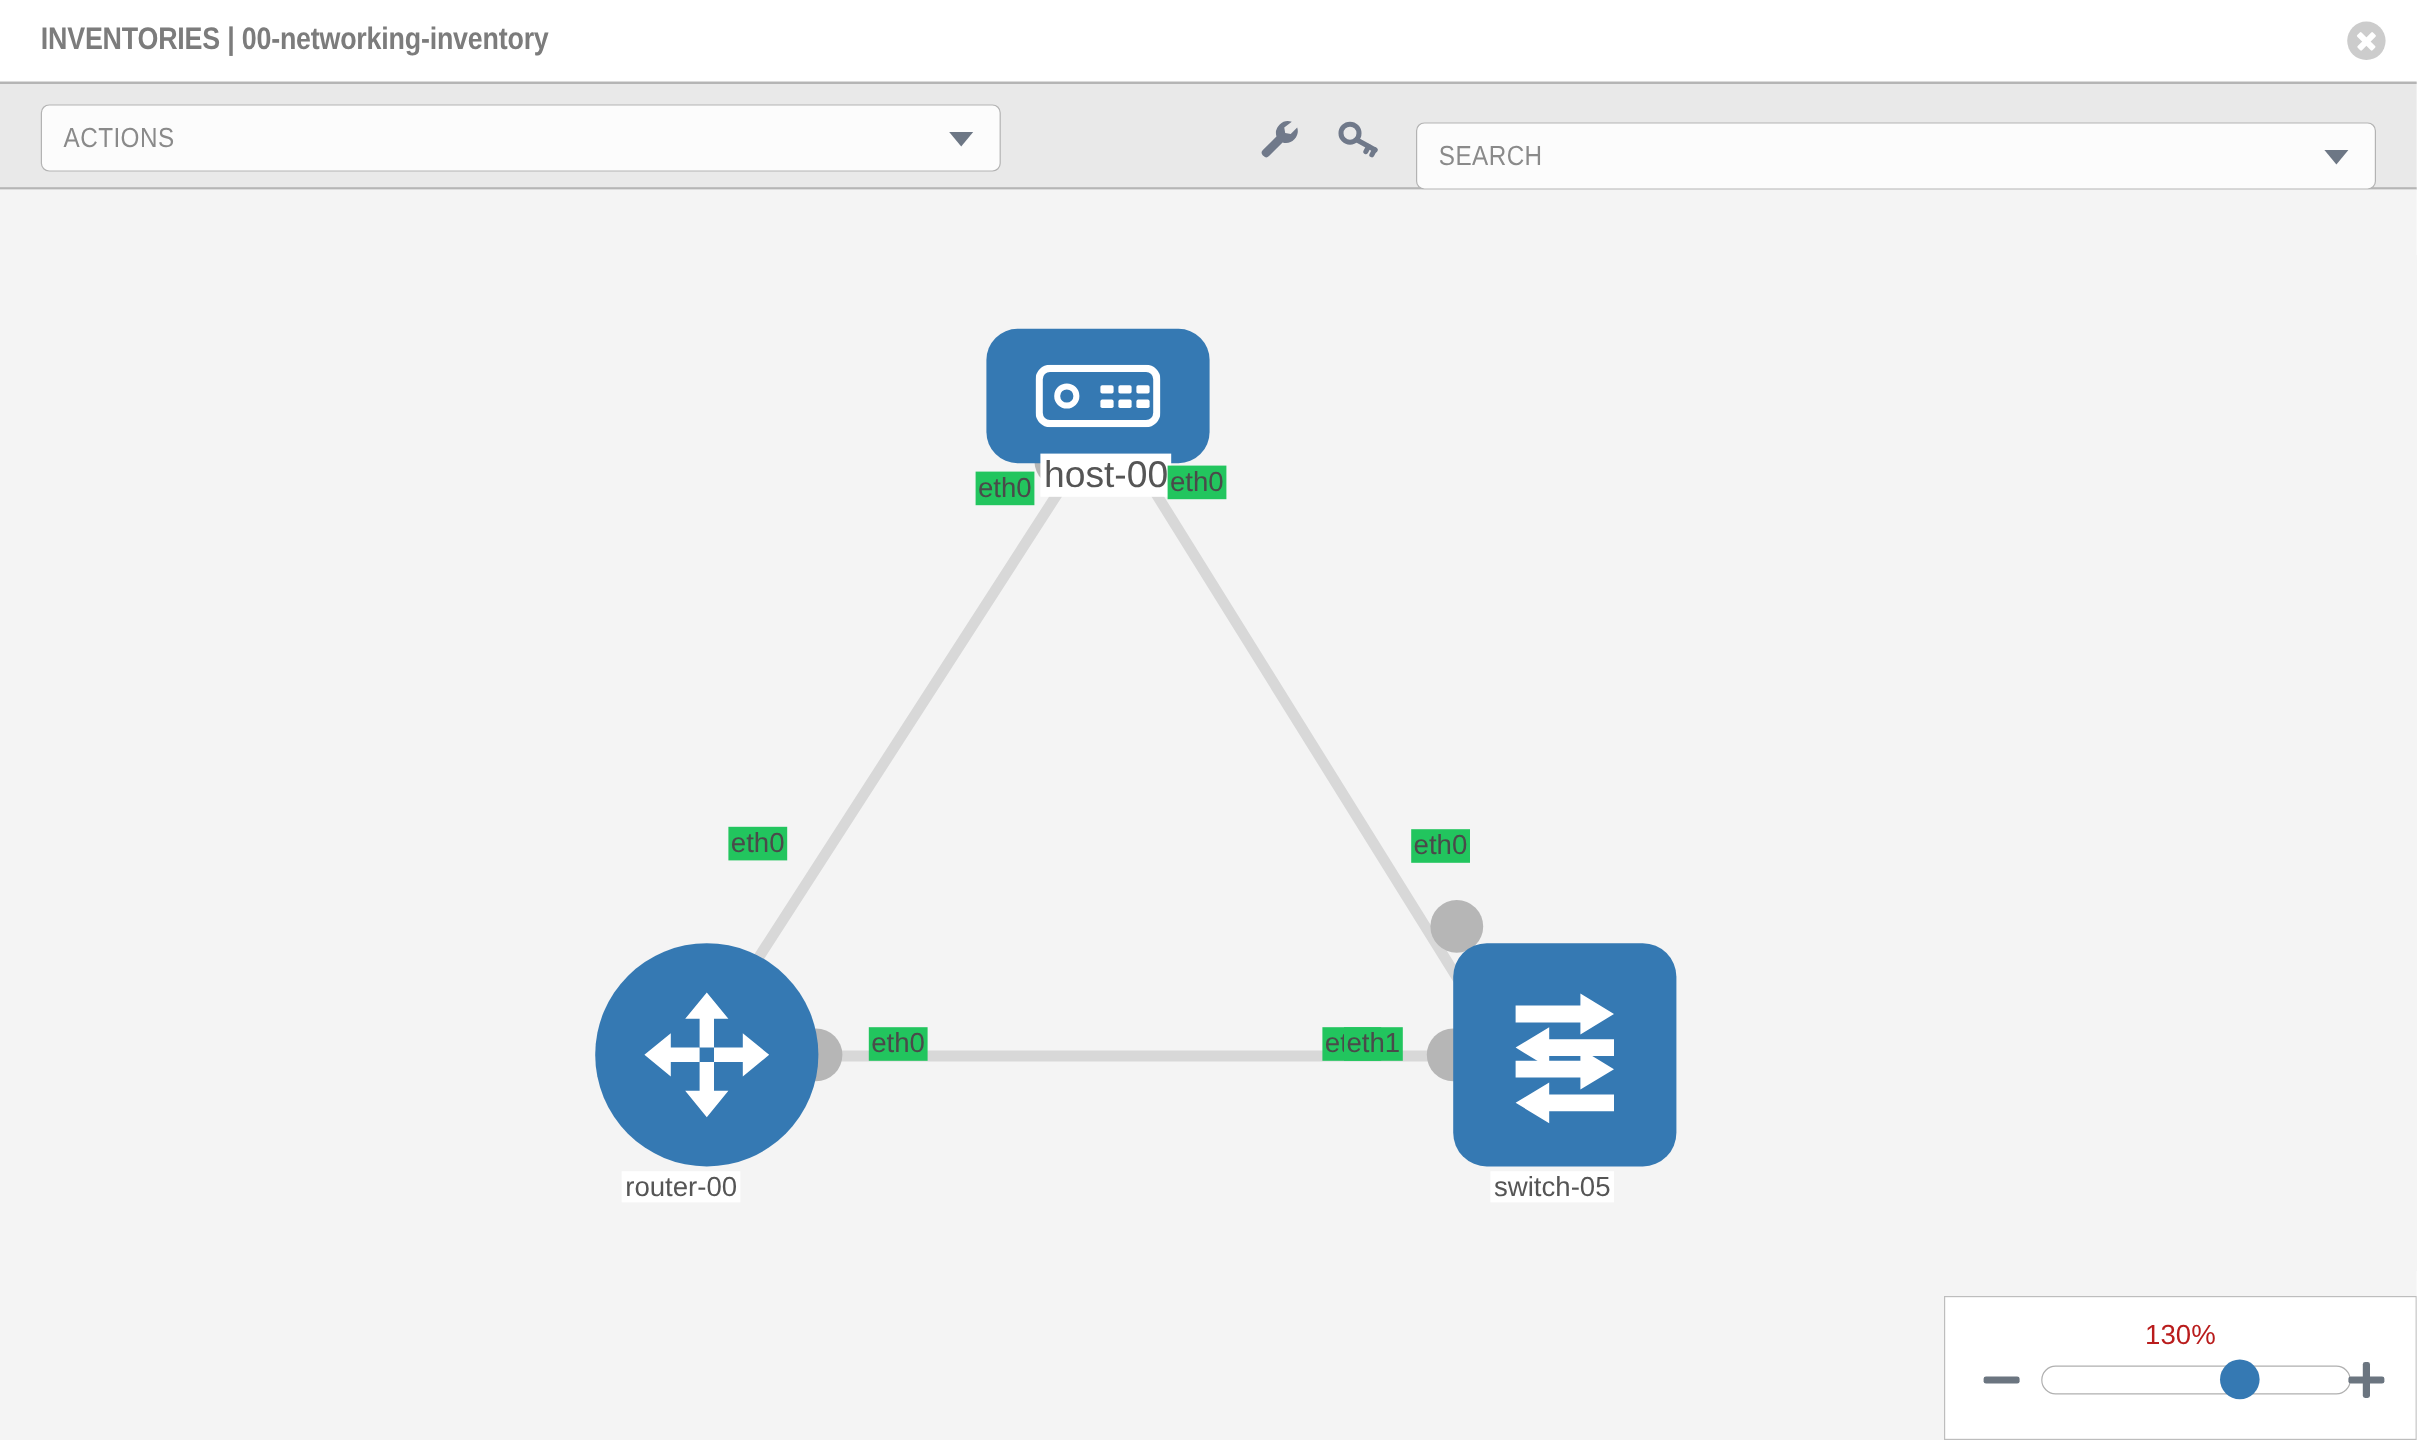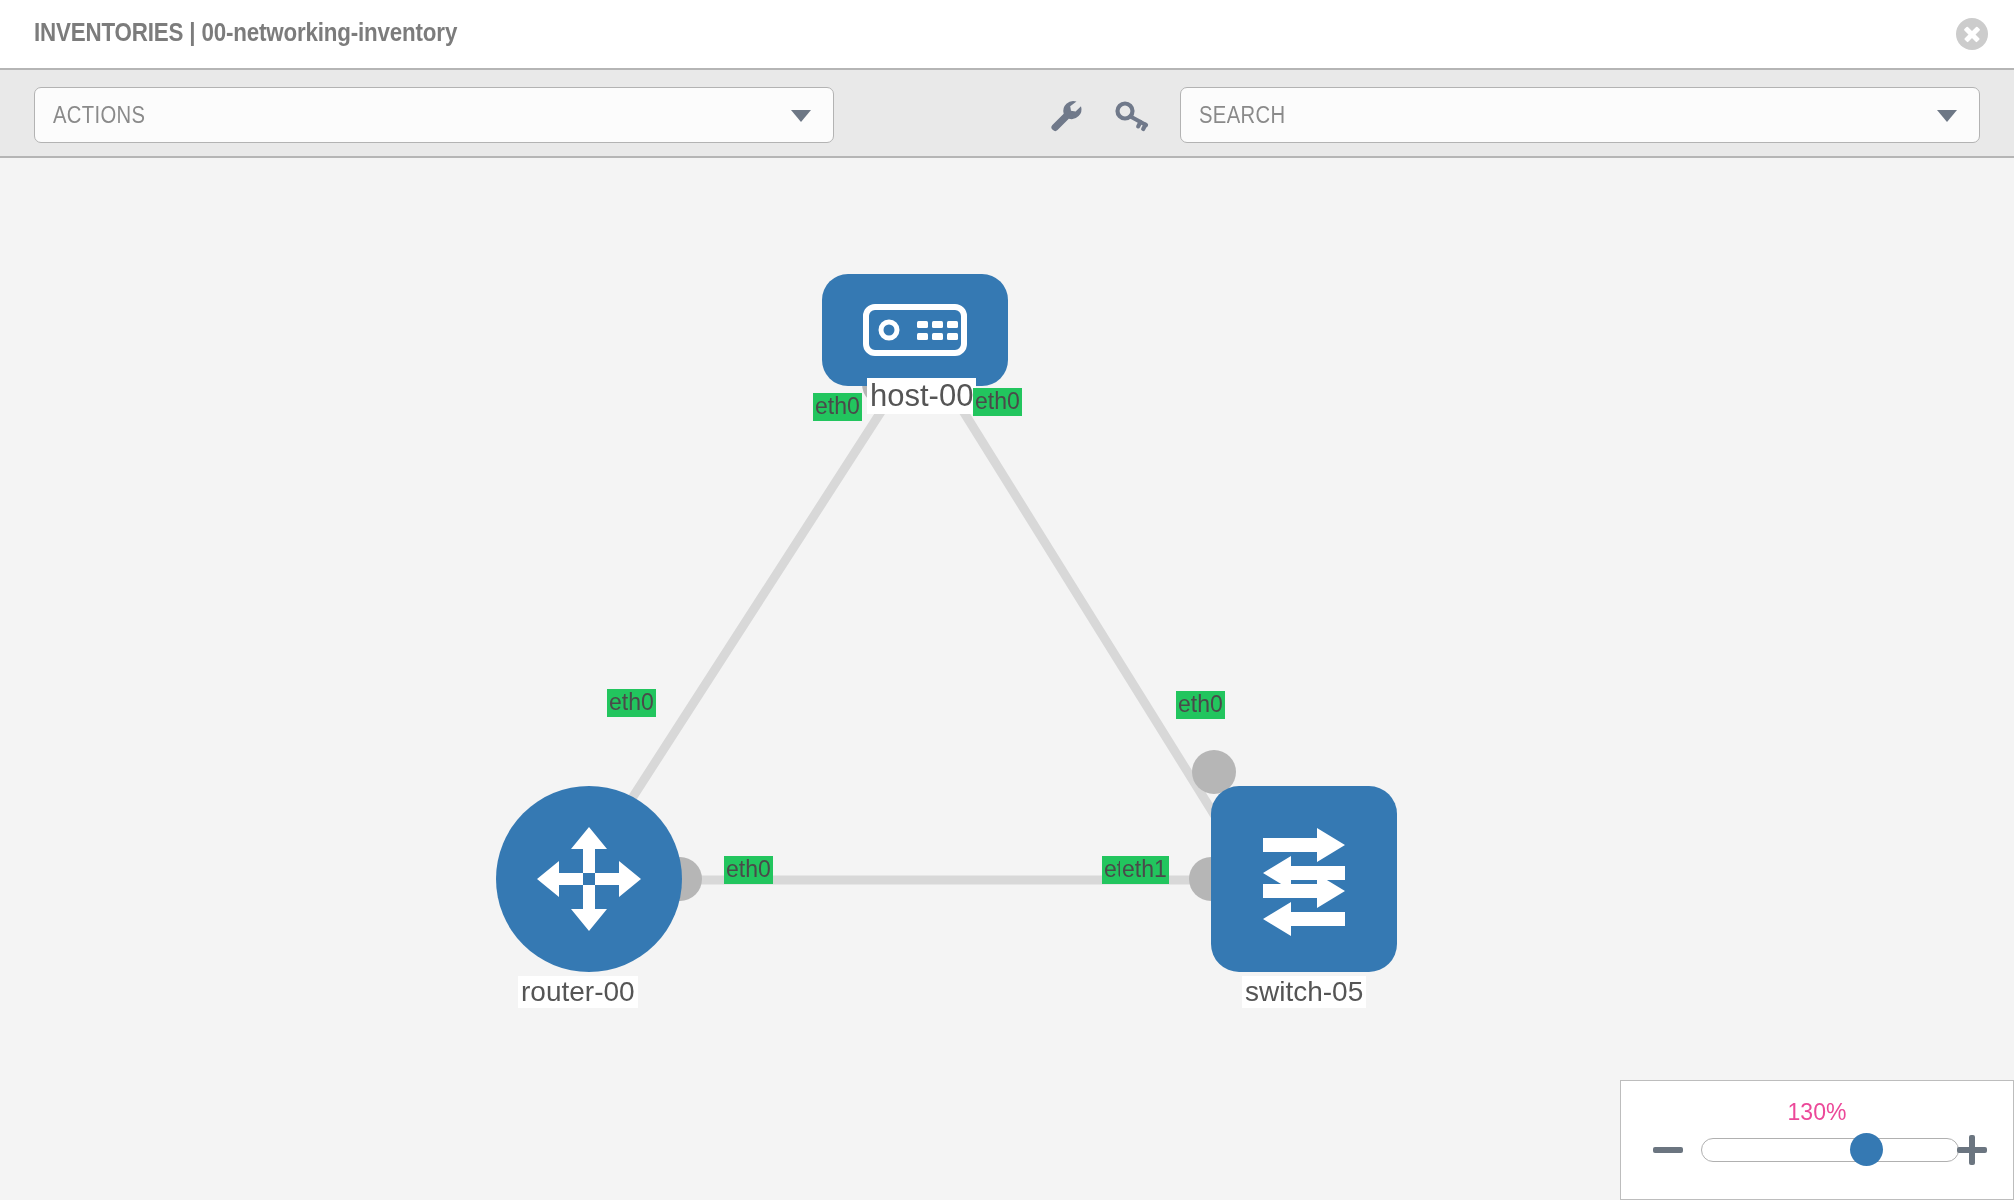--- a/index.html
+++ b/index.html
@@ -98,21 +98,21 @@
     right: 22px;
     top: 50%;
     margin-top: -5px;
     width: 0; height: 0;
     border-left: 10px solid transparent;
     border-right: 10px solid transparent;
     border-top: 12px solid #6d7785;
   }
 
   .actions-field { left: 34px; top: 17px; width: 800px; height: 56px; cursor: pointer; }
-  .search-field  { left: 1180px; top: 17px; width: 800px; height: 56px; cursor: text; }
+  .search-field  { left: 1180px; top: 32px; width: 800px; height: 56px; cursor: text; }
 
   .tool-icon {
     position: absolute;
     top: 26px;
     width: 40px;
     height: 40px;
     cursor: pointer;
   }
   .wrench-icon { left: 1046px; }
   .key-icon    { left: 1112px; }
@@ -133,21 +133,21 @@
     position: absolute;
     background: #3579b3;
     display: flex;
     align-items: center;
     justify-content: center;
   }
 
   .node-label {
     position: absolute;
     white-space: nowrap;
-    font-size: 28px;
+    font-size: 23px;
     color: #555555;
     background: #ffffff;
     padding: 0 3px;
     line-height: 1.15;
   }
 
   .iface-dot {
     position: absolute;
     width: 44px; height: 44px;
     border-radius: 50%;
@@ -182,21 +182,21 @@
     background: #ffffff;
     border: 1.5px solid #bdbdbd;
     box-sizing: border-box;
   }
   .zoom-level {
     position: absolute;
     top: 18px;
     left: 0; right: 0;
     text-align: center;
     font-size: 23px;
-    color: #ec4899;
+    color: #b91c1c;
   }
   .zoom-minus, .zoom-plus {
     position: absolute;
     top: 52px;
     width: 34px;
     height: 34px;
     cursor: pointer;
   }
   .zoom-minus { left: 30px; }
   .zoom-plus  { right: 24px; }

